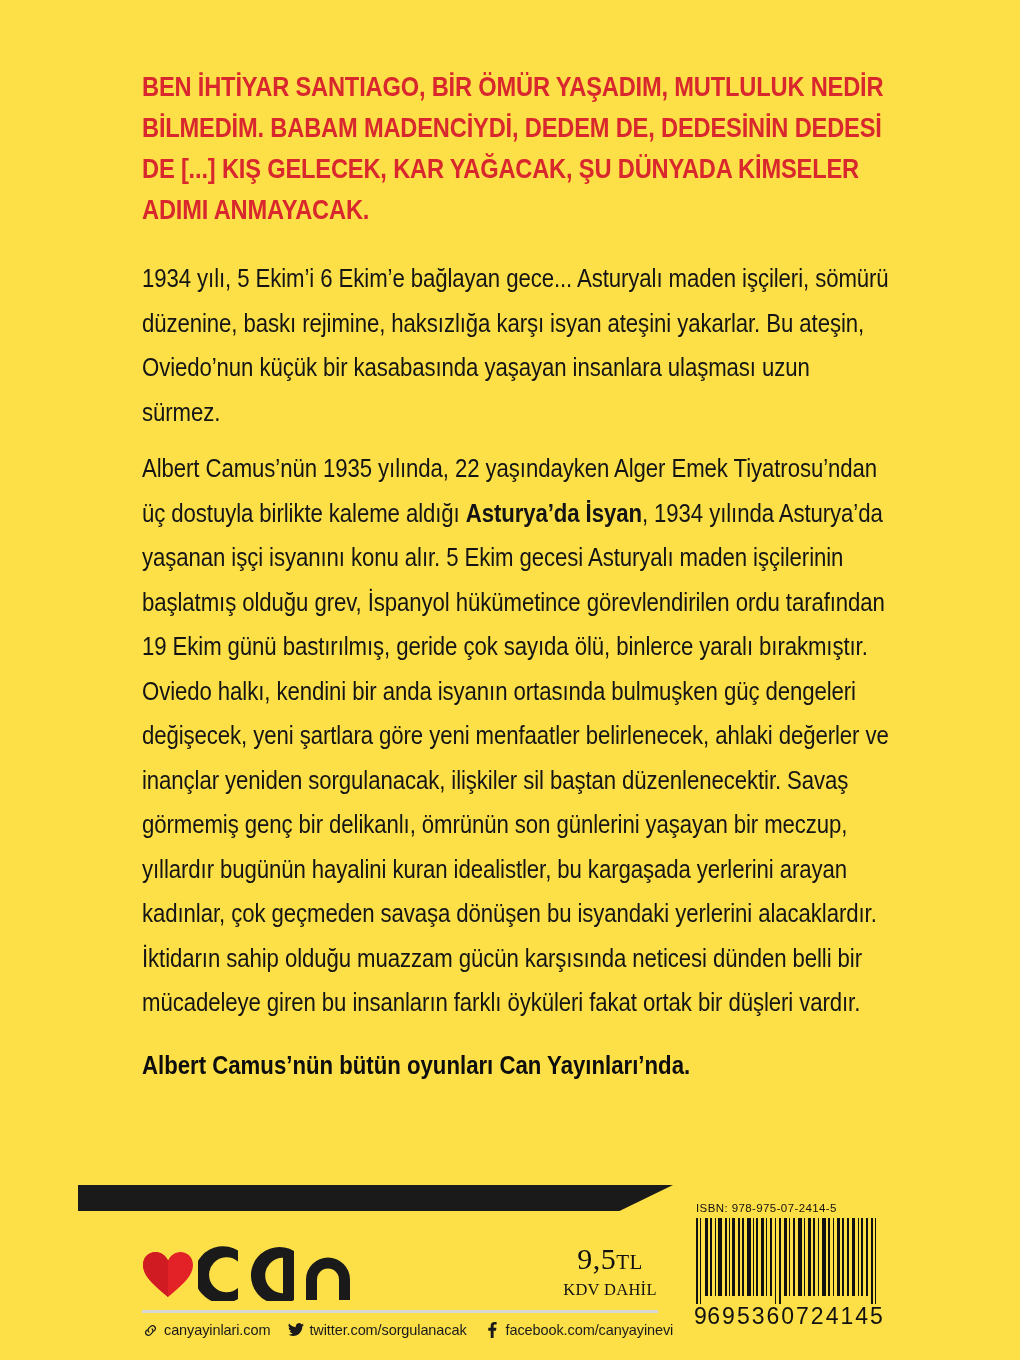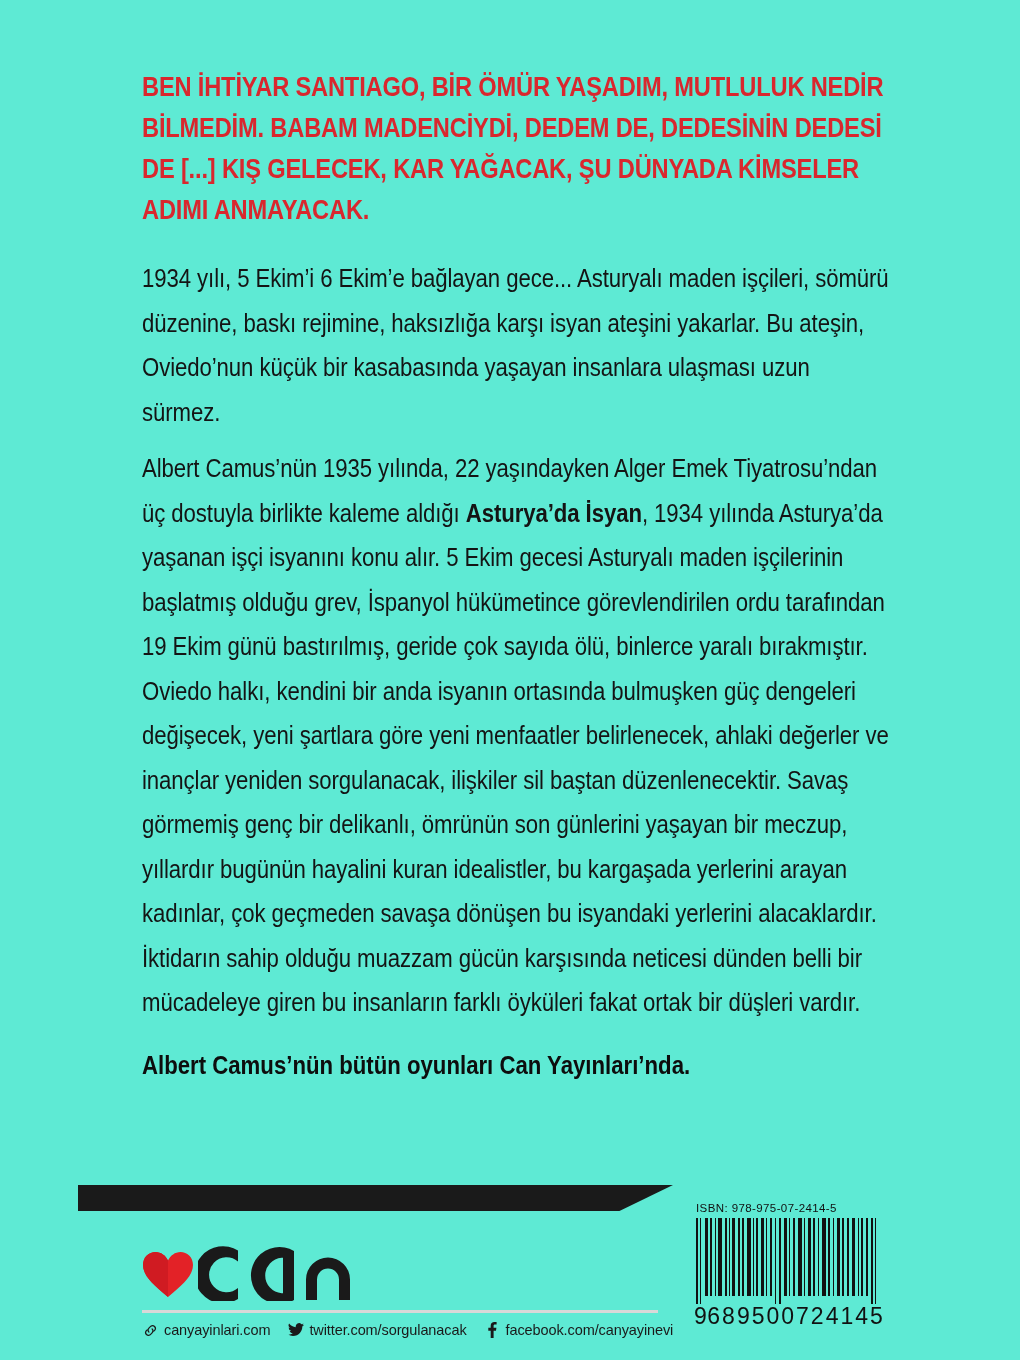--- a/index.html
+++ b/index.html
@@ -12,21 +12,21 @@
     height: 1360px;
     position: relative;
     font-family: "Liberation Sans", sans-serif;
     color: #1a1a1a;
     overflow: hidden;
   }
 
   .page {
     position: absolute;
     inset: 0;
-    background: #5eead4;
+    background: #fde047;
     padding-left: 10px;
   }
 
   
   .content {
     position: absolute;
     left: 142px;
     top: 66px;
     width: 750px;
   }
@@ -279,20 +279,24 @@
             <svg viewBox="0 0 10 16" width="10" height="16" aria-hidden="true">
               <path d="M6.6 16V8.7h2.4l.4-2.9H6.6V4c0-.8.2-1.4 1.5-1.4h1.5V0C9.3 0 8.4 0 7.4 0 5.2 0 3.7 1.3 3.7 3.7v2.1H1.3v2.9h2.4V16z" fill="#1a1a1a"></path>
             </svg>
           </span>
           <span>facebook.com/canyayinevi</span>
         </span>
 
       </div>
     </div>
 
+    <div class="price-block">
+      <div class="price-amount"><span>9,5</span><span class="unit">TL</span></div>
+      <div class="price-note">KDV DAHİL</div>
+    </div>
 
     <div class="barcode-block">
       <div class="isbn-text">ISBN: 978-975-07-2414-5</div>
       <svg class="barcode-bars" viewBox="0 0 186 86" preserveAspectRatio="none" aria-hidden="true">
         <g fill="#111">
           <rect x="2" y="0" width="2" height="86"></rect>
           <rect x="6" y="0" width="1" height="86"></rect>
           <rect x="11" y="0" width="3" height="78"></rect>
           <rect x="16" y="0" width="2" height="78"></rect>
           <rect x="21" y="0" width="1" height="78"></rect>
@@ -327,19 +331,19 @@
           <rect x="158" y="0" width="3" height="78"></rect>
           <rect x="164" y="0" width="1" height="78"></rect>
           <rect x="167" y="0" width="2" height="78"></rect>
           <rect x="172" y="0" width="2" height="78"></rect>
           <rect x="177" y="0" width="2" height="86"></rect>
           <rect x="181" y="0" width="1" height="86"></rect>
         </g>
       </svg>
       <div class="barcode-digits">
         <span class="lead">9</span>
-        <span class="grp-l">689500</span>
+        <span class="grp-l">695360</span>
         <span class="grp-r">724145</span>
       </div>
     </div>
 
   </div>
 </div>
 
 </body></html>

